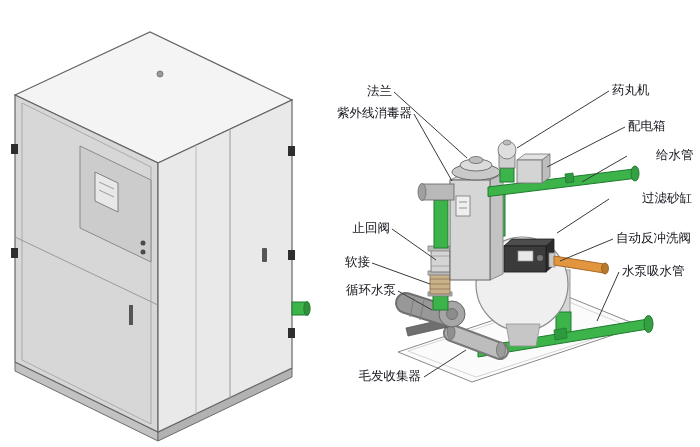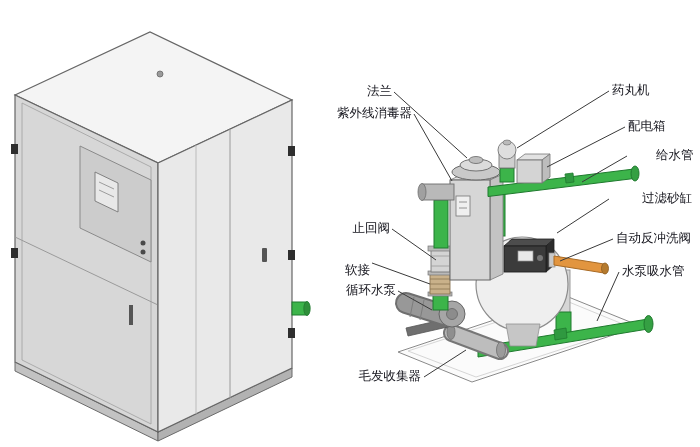--- a/index.html
+++ b/index.html
@@ -158,21 +158,21 @@
       <line x1="627" y1="156" x2="582" y2="182"></line>
       <line x1="609" y1="199" x2="557" y2="233"></line>
       <line x1="613" y1="239" x2="560" y2="261"></line>
       <line x1="619" y1="272" x2="597" y2="321"></line>
     </g>
   </svg>
 
   <div class="label left-side" style="right:308px;top:92px;">法兰</div>
   <div class="label left-side" style="right:288px;top:114px;">紫外线消毒器</div>
   <div class="label left-side" style="right:310px;top:229px;">止回阀</div>
-  <div class="label left-side" style="right:330px;top:263px;margin-top:8px;">软接</div>
+  <div class="label left-side" style="right:330px;top:263px;">软接</div>
   <div class="label left-side" style="right:304px;top:291px;margin-left:20px;">循环水泵</div>
   <div class="label left-side" style="right:279px;top:377px;">毛发收集器</div>
 
   <div class="label" style="left:612px;top:91px;">药丸机</div>
   <div class="label" style="left:628px;top:127px;text-align:center;">配电箱</div>
   <div class="label" style="left:656px;top:156px;">给水管</div>
   <div class="label" style="left:642px;top:199px;">过滤砂缸</div>
   <div class="label" style="left:616px;top:239px;">自动反冲洗阀</div>
   <div class="label" style="left:622px;top:272px;">水泵吸水管</div>
 

